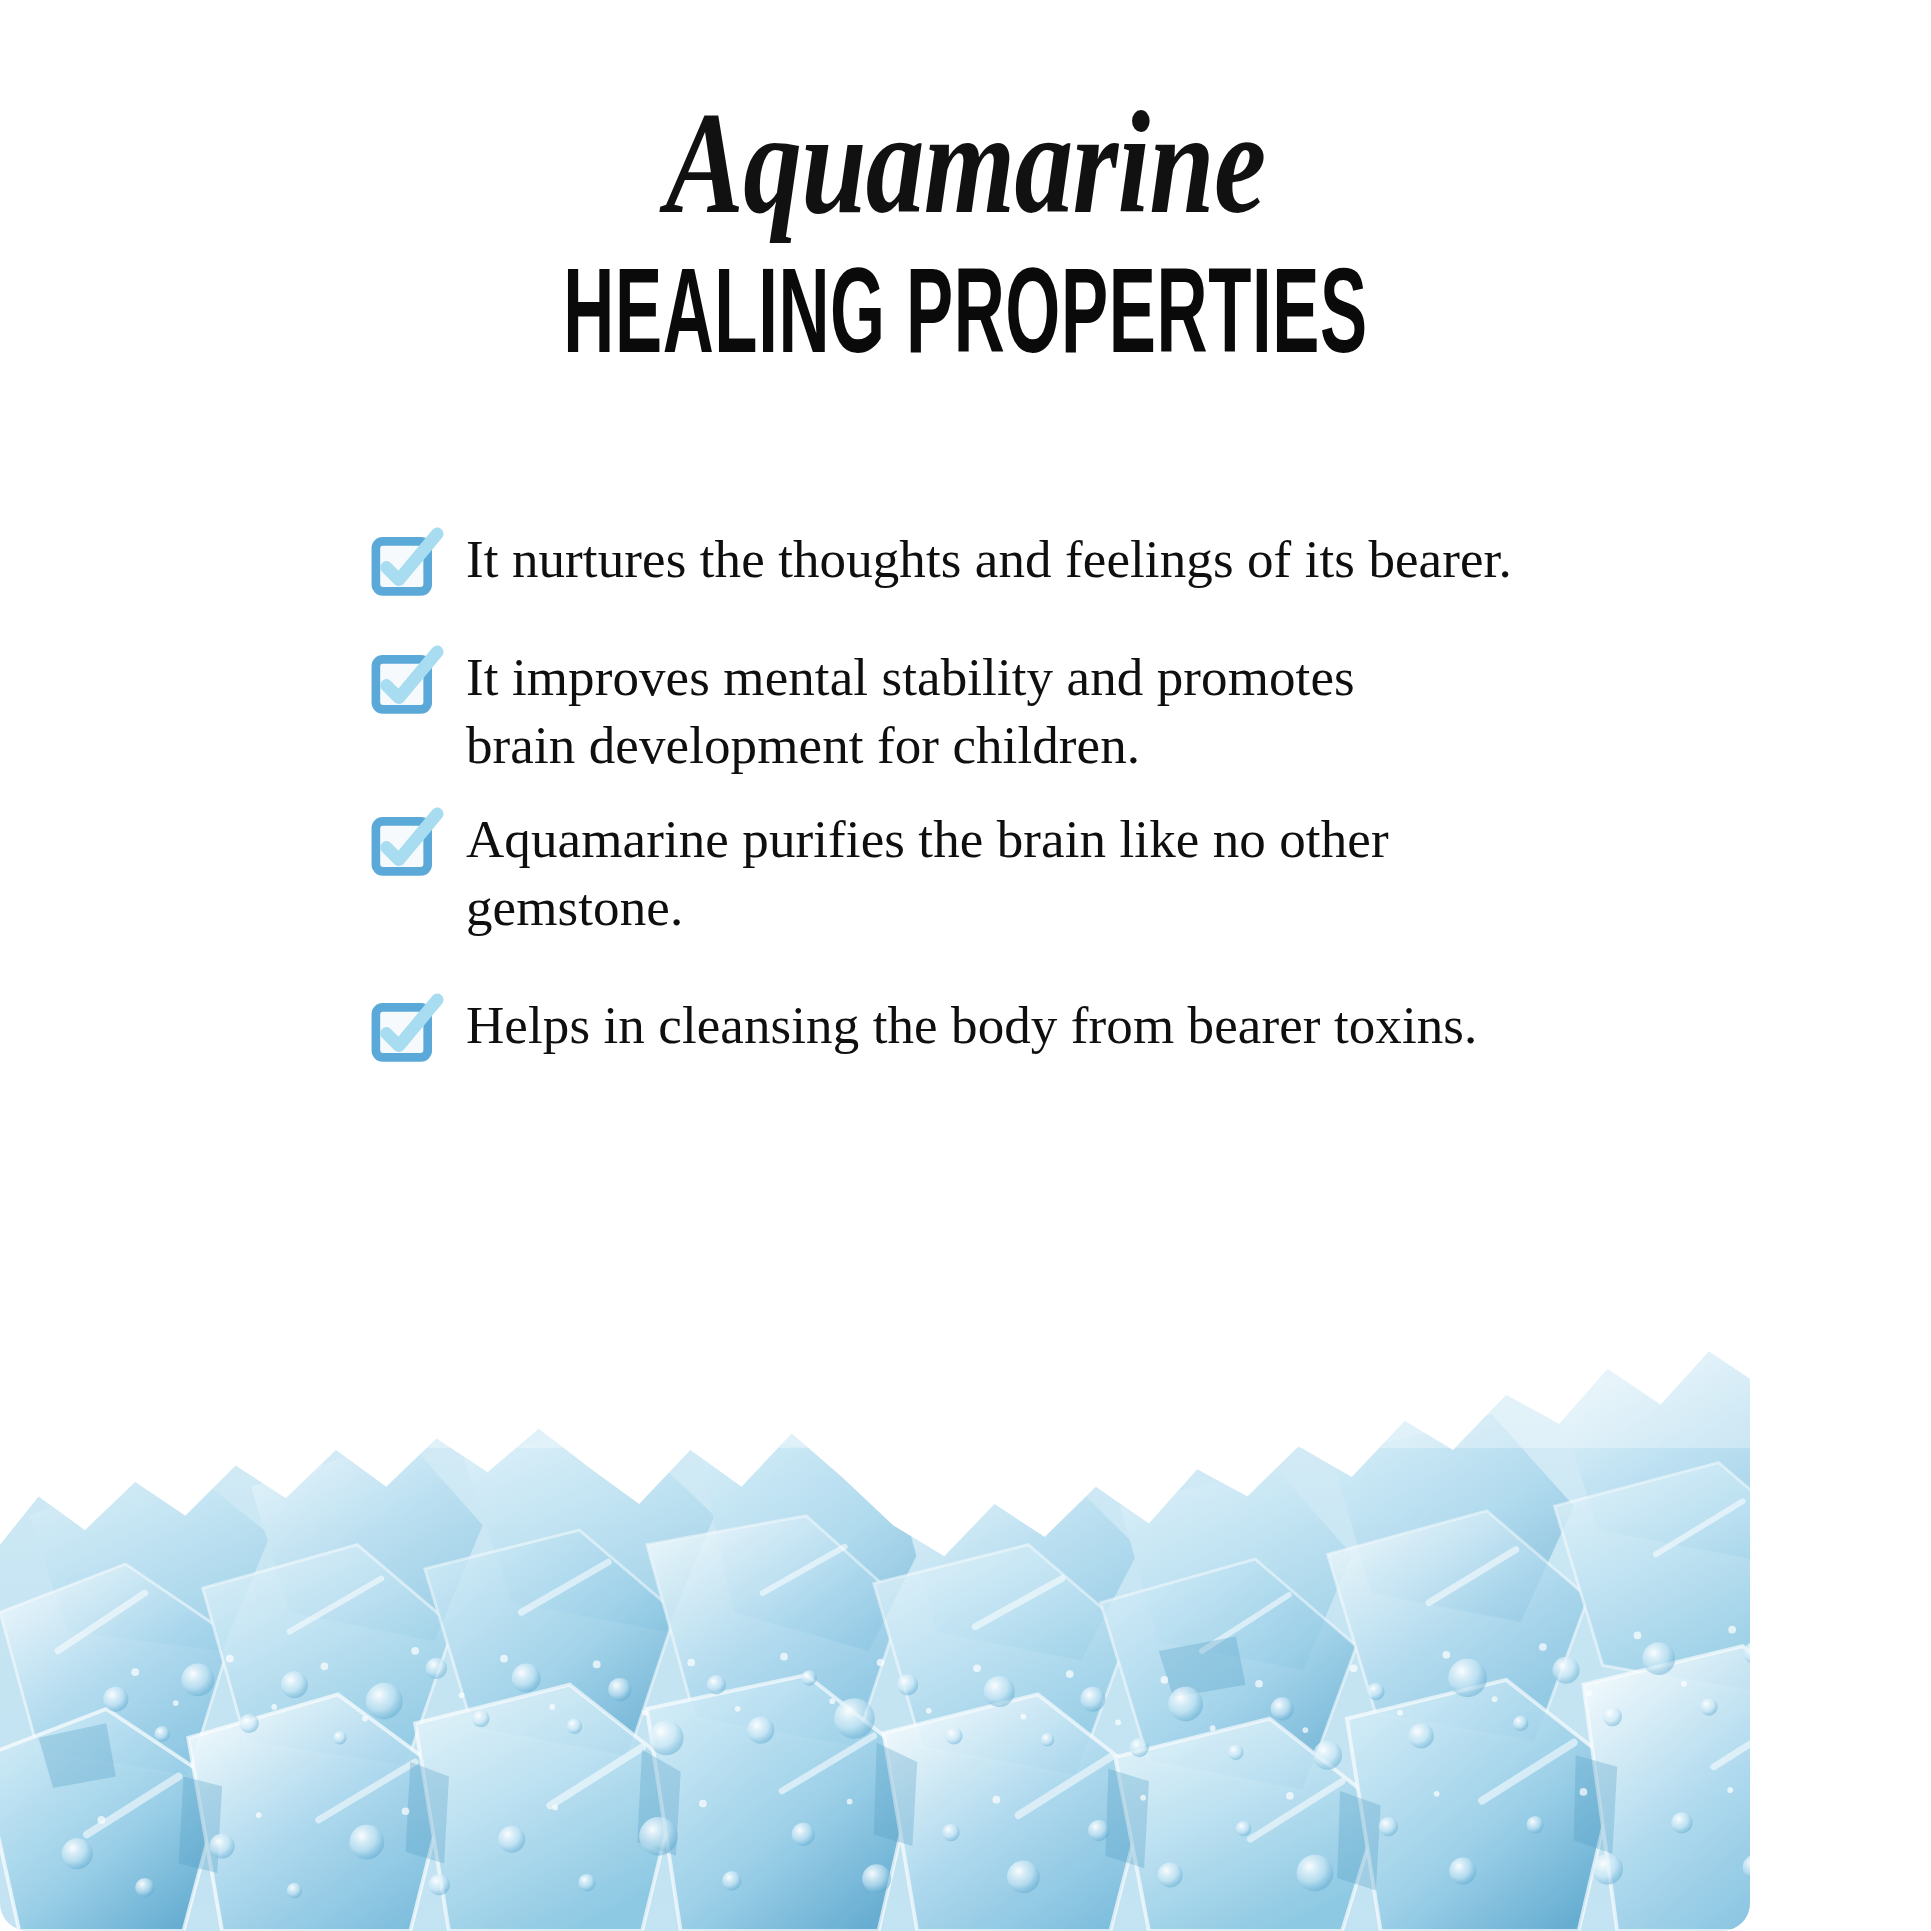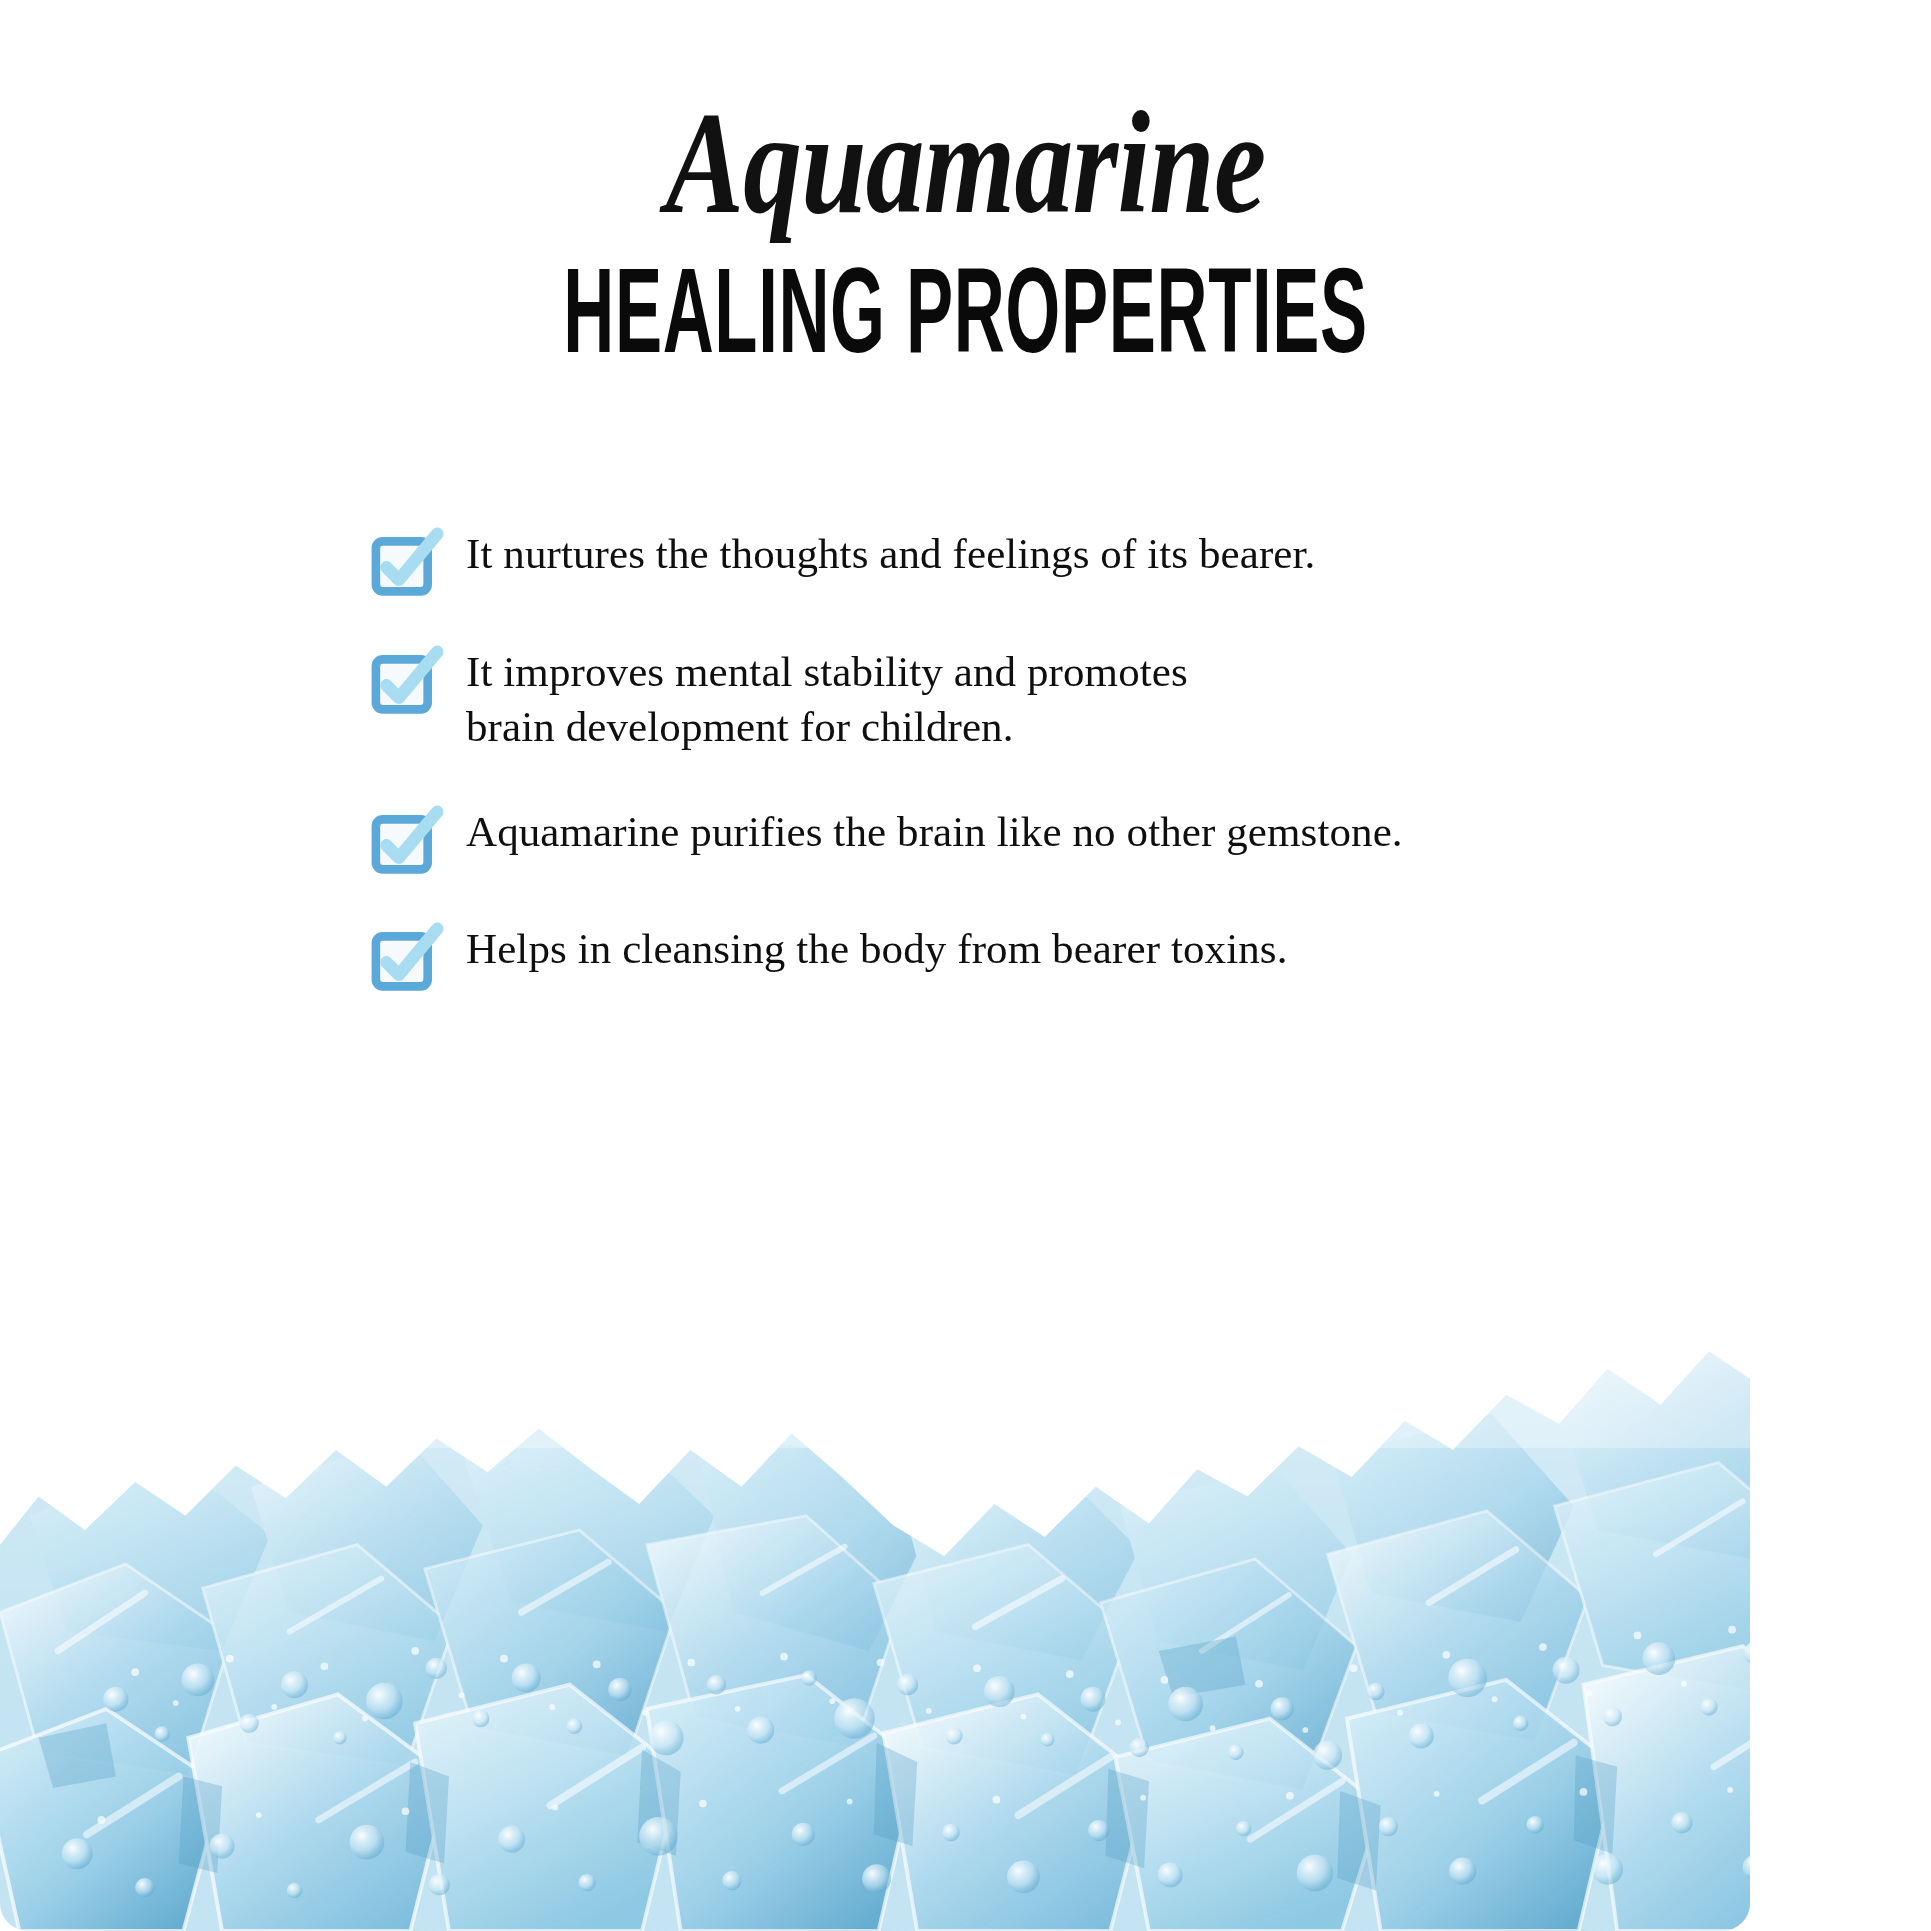--- a/index.html
+++ b/index.html
@@ -64,42 +64,42 @@
     top: 526px;
     left: 373px;
     width: 1236px;
     z-index: 5;
   }
   .list-item {
     display: flex;
     align-items: flex-start;
     margin-bottom: 50px;
   }
-  .list-item.tight { margin-bottom: 50px; }
+  .list-item.tight { margin-bottom: 27px; }
 
   .checkbox-icon {
     position: relative;
     flex: 0 0 auto;
     width: 56px;
     height: 56px;
     margin-top: 11.6px;
     margin-right: 37px;
   }
   .checkbox-icon svg {
     position: absolute;
     top: -9.7px;
     left: -1.9px;
     width: 75px;
     height: 71px;
     overflow: visible;
   }
 
   .item-text {
     font-family: "Liberation Serif", "DejaVu Serif", serif;
-    font-size: 43px;
+    font-size: 53px;
     line-height: 1.28;
     color: #0f0f0f;
     letter-spacing: 0.1px;
     padding-top: 0px;
     white-space: pre-line;
   }
 
   
   .ice {
     position: absolute;

